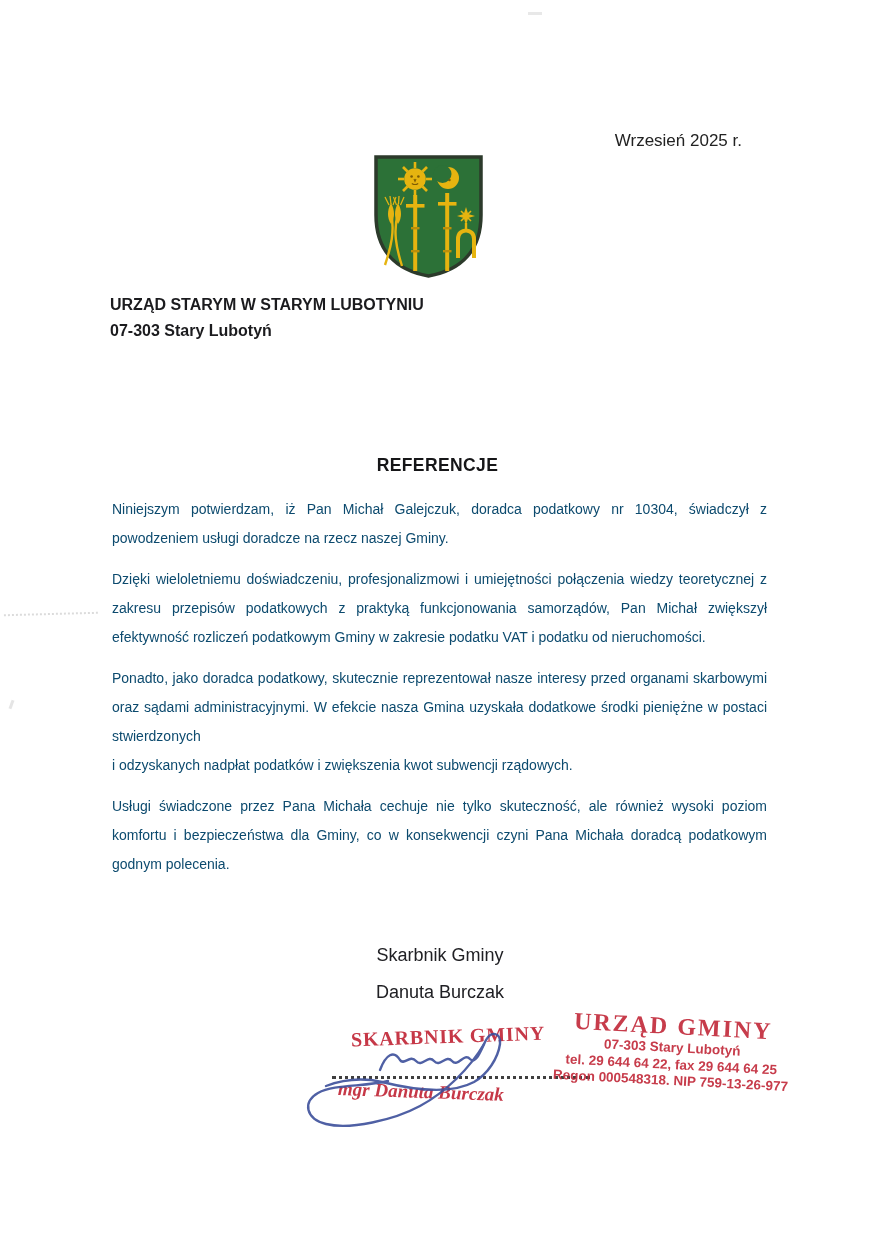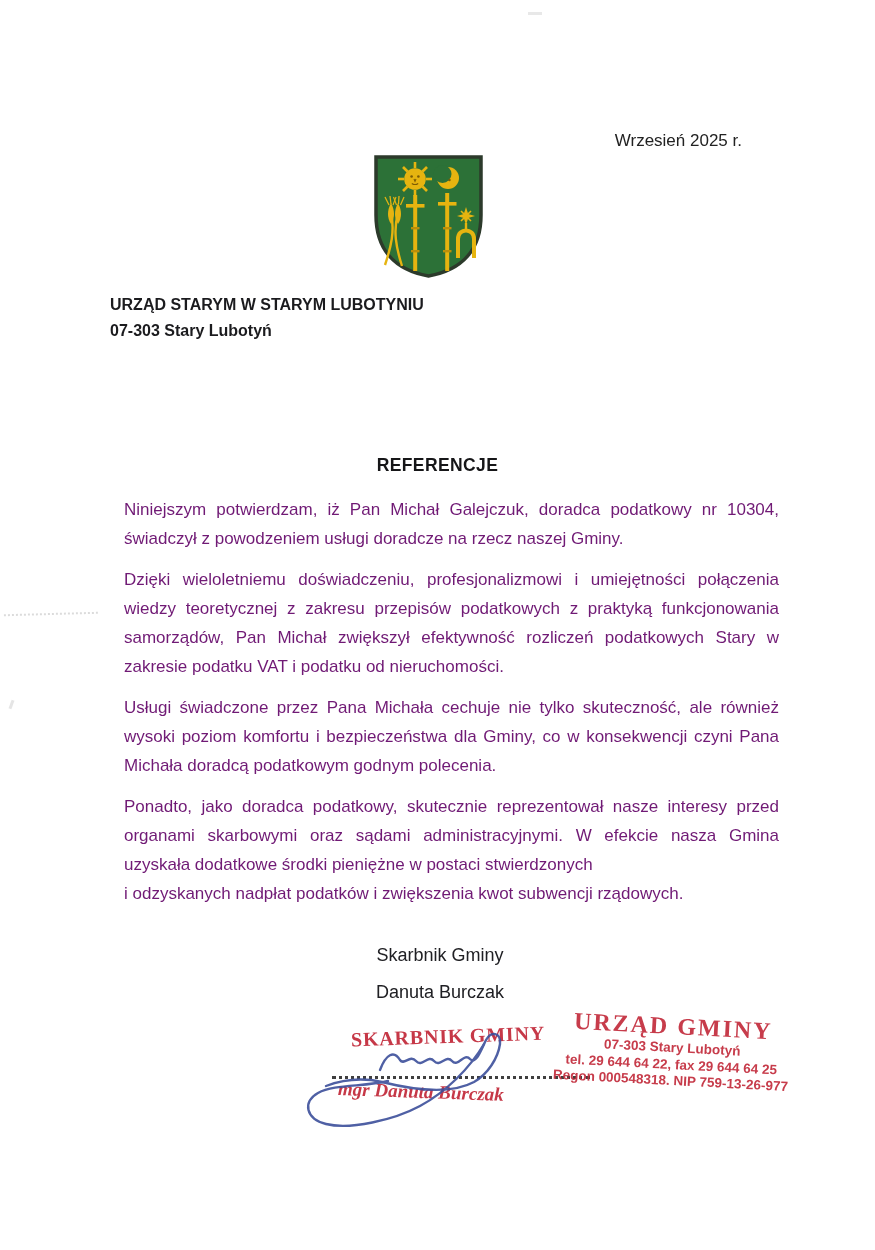--- a/index.html
+++ b/index.html
@@ -14,21 +14,21 @@
   .sender {
     position:absolute; top:292px; left:110px;
     font-weight:bold; font-size:16px; line-height:26px; color:#1b1b1e;
   }
   .title {
     position:absolute; top:409px; left:0; width:875px; text-align:center;
     font-weight:bold; font-size:17.5px; letter-spacing:.4px; color:#161618;margin-top:46px;
   }
   .bodytext {
     position:absolute; top:495px; left:112px; width:655px;
-    font-size:17px; line-height:29px; text-align:justify; color:#701a75;margin-left:12px;
+    font-size:14px; line-height:29px; text-align:justify; color:#0c4a6e;
   }
   .para { margin:0 0 12px 0; white-space:pre-line; }
   .closing {
     position:absolute; top:945px; left:0; width:880px; text-align:center;
     font-size:18px; color:#202024;
   }
   .closing-name { margin-top:16px; }
 
   
   .stamp-red { color:#c32e3e; }
@@ -146,24 +146,24 @@
 
   <div class="sender">
     <div>URZĄD STARYM W STARYM LUBOTYNIU</div>
     <div>07-303 Stary Lubotyń</div>
   </div>
 
   <div class="title">REFERENCJE</div>
 
   <div class="bodytext">
     <p class="para">Niniejszym potwierdzam, iż Pan Michał Galejczuk, doradca podatkowy nr 10304, świadczył z powodzeniem usługi doradcze na rzecz naszej Gminy.</p>
-    <p class="para">Dzięki wieloletniemu doświadczeniu, profesjonalizmowi i umiejętności połączenia wiedzy teoretycznej z zakresu przepisów podatkowych z praktyką funkcjonowania samorządów, Pan Michał zwiększył efektywność rozliczeń podatkowych Stary w zakresie podatku VAT i podatku od nieruchomości.</p>
-    <p class="para">Usługi świadczone przez Pana Michała cechuje nie tylko skuteczność, ale również wysoki poziom komfortu i bezpieczeństwa dla Gminy, co w konsekwencji czyni Pana Michała doradcą podatkowym godnym polecenia.</p>
+    <p class="para">Dzięki wieloletniemu doświadczeniu, profesjonalizmowi i umiejętności połączenia wiedzy teoretycznej z zakresu przepisów podatkowych z praktyką funkcjonowania samorządów, Pan Michał zwiększył efektywność rozliczeń podatkowym Gminy w zakresie podatku VAT i podatku od nieruchomości.</p>
     <p class="para">Ponadto, jako doradca podatkowy, skutecznie reprezentował nasze interesy przed organami skarbowymi oraz sądami administracyjnymi. W efekcie nasza Gmina uzyskała dodatkowe środki pieniężne w postaci stwierdzonych
 i odzyskanych nadpłat podatków i zwiększenia kwot subwencji rządowych.</p>
+    <p class="para">Usługi świadczone przez Pana Michała cechuje nie tylko skuteczność, ale również wysoki poziom komfortu i bezpieczeństwa dla Gminy, co w konsekwencji czyni Pana Michała doradcą podatkowym godnym polecenia.</p>
   </div>
 
   <div class="closing">
     <div>Skarbnik Gminy</div>
     <div class="closing-name">Danuta Burczak</div>
   </div>
 
   <div class="stamp-treasurer-title stamp-red">SKARBNIK GMINY</div>
   <div class="sig-dotted-line"></div>
   <div class="stamp-treasurer-name stamp-red">mgr Danuta Burczak</div>

